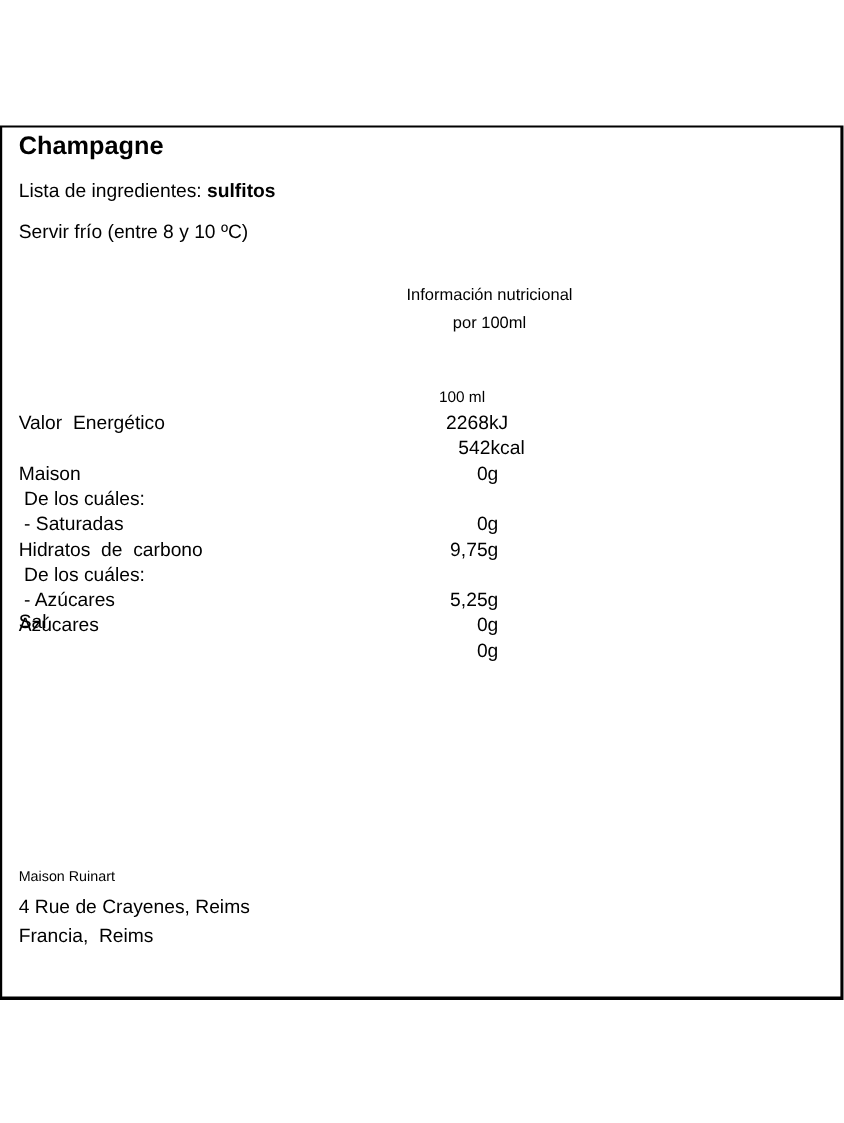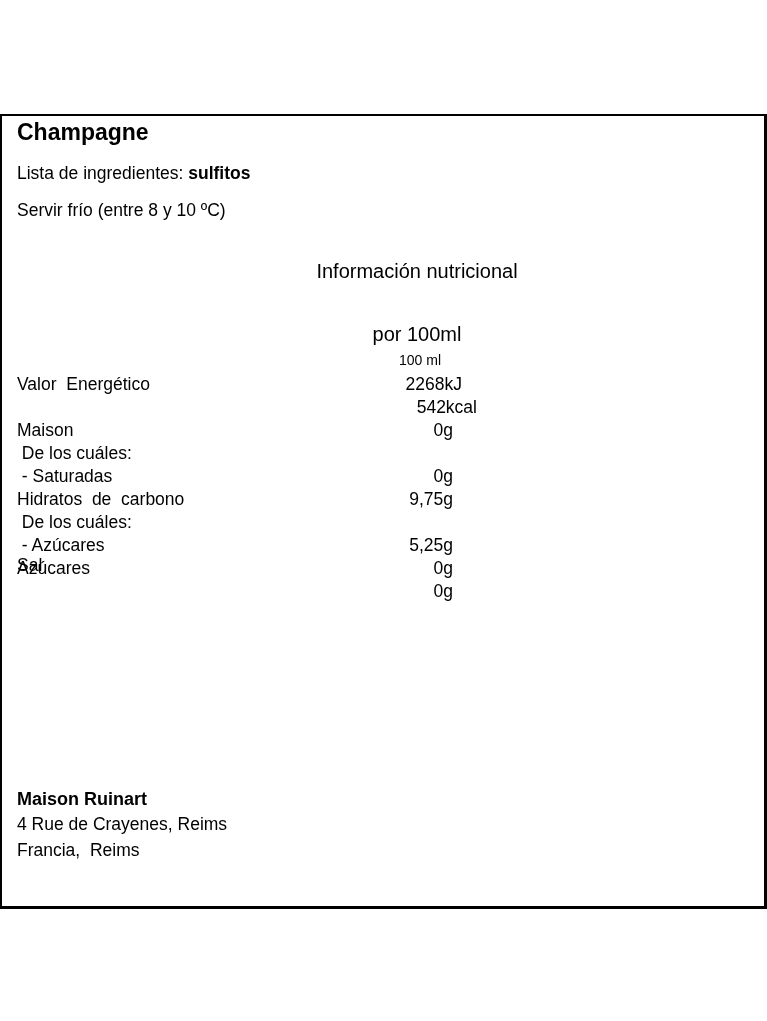--- a/index.html
+++ b/index.html
@@ -3,37 +3,37 @@
 <meta charset="utf-8">
 <style>
   html, body { margin:0; padding:0; background:#ffffff; }
   body { width:767px; height:1021px; position:relative; font-family:"Liberation Sans", sans-serif; color:#000; }
   .label-box { position:absolute; left:0; top:114px; width:762px; height:790px; border-top:2px solid #000; border-left:2px solid #000; border-right:3px solid #000; border-bottom:3px solid #000; box-sizing:content-box; }
   .abs { position:absolute; white-space:pre; line-height:1; }
   .title { left:15px; top:5px; font-size:23px; font-weight:bold; }
   .ingredients { left:15px; top:49px; font-size:17.5px; }
   .ingredients b { font-weight:bold; }
   .serve { left:15px; top:86px; font-size:17.5px; }
-  .nut-head { left:288px; width:254px; text-align:center; font-size:20px; }
+  .nut-head { left:316px; width:254px; text-align:center; font-size:15px; }
   .row-label { left:15px; font-size:17.5px; }
   .row-val { font-size:17.5px; text-align:right; }
   .footer-line { left:15px; top:620px; font-size:20px; font-weight:bold; }
-  .producer { left:15px; top:674px; font-size:18px; font-weight:bold; }
+  .producer { left:15px; top:674px; font-size:13px; font-weight:normal; }
   .addr { left:15px; font-size:17.5px; }
 </style>
 </head>
 <body>
 
 <div class="label-box">
   <div class="abs title">Champagne</div>
   <div class="abs ingredients"><span>Lista de ingredientes: </span><b>sulfitos</b></div>
   <div class="abs serve">Servir frío (entre 8 y 10 ºC)</div>
 
   <div class="abs nut-head" style="top:145px;">Información nutricional</div>
-  <div class="abs nut-head" style="top:170px;margin-top:38px;">por 100ml</div>
+  <div class="abs nut-head" style="top:170px;">por 100ml</div>
 
   <div class="abs" style="left:397px; top:237px; font-size:14px;">100 ml</div>
 
   <div class="abs row-label" style="top:260px;">Valor  Energético</div>
   <div class="abs row-val" style="left:380px; width:80px; top:260px;">2268kJ</div>
 
   <div class="abs row-val" style="left:380px; width:95px; top:283px;">542kcal</div>
 
   <div class="abs row-label" style="top:306px;">Maison</div>
   <div class="abs row-val" style="left:380px; width:71px; top:306px;">0g</div>

